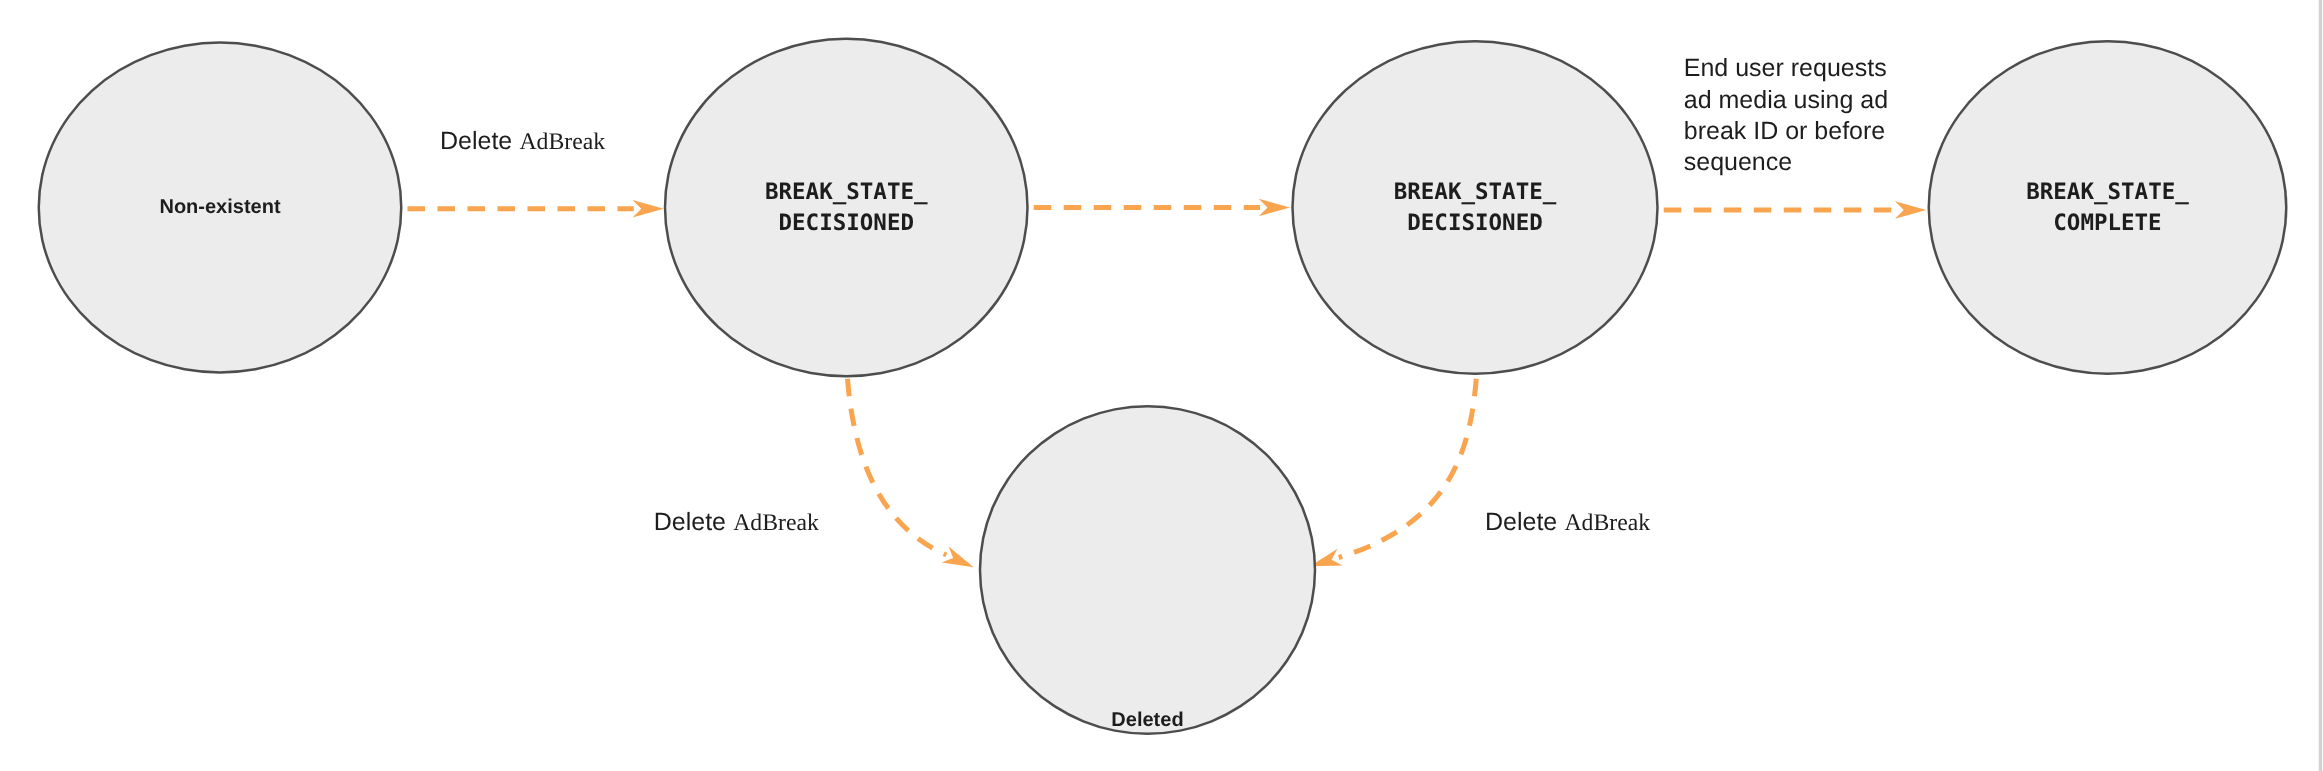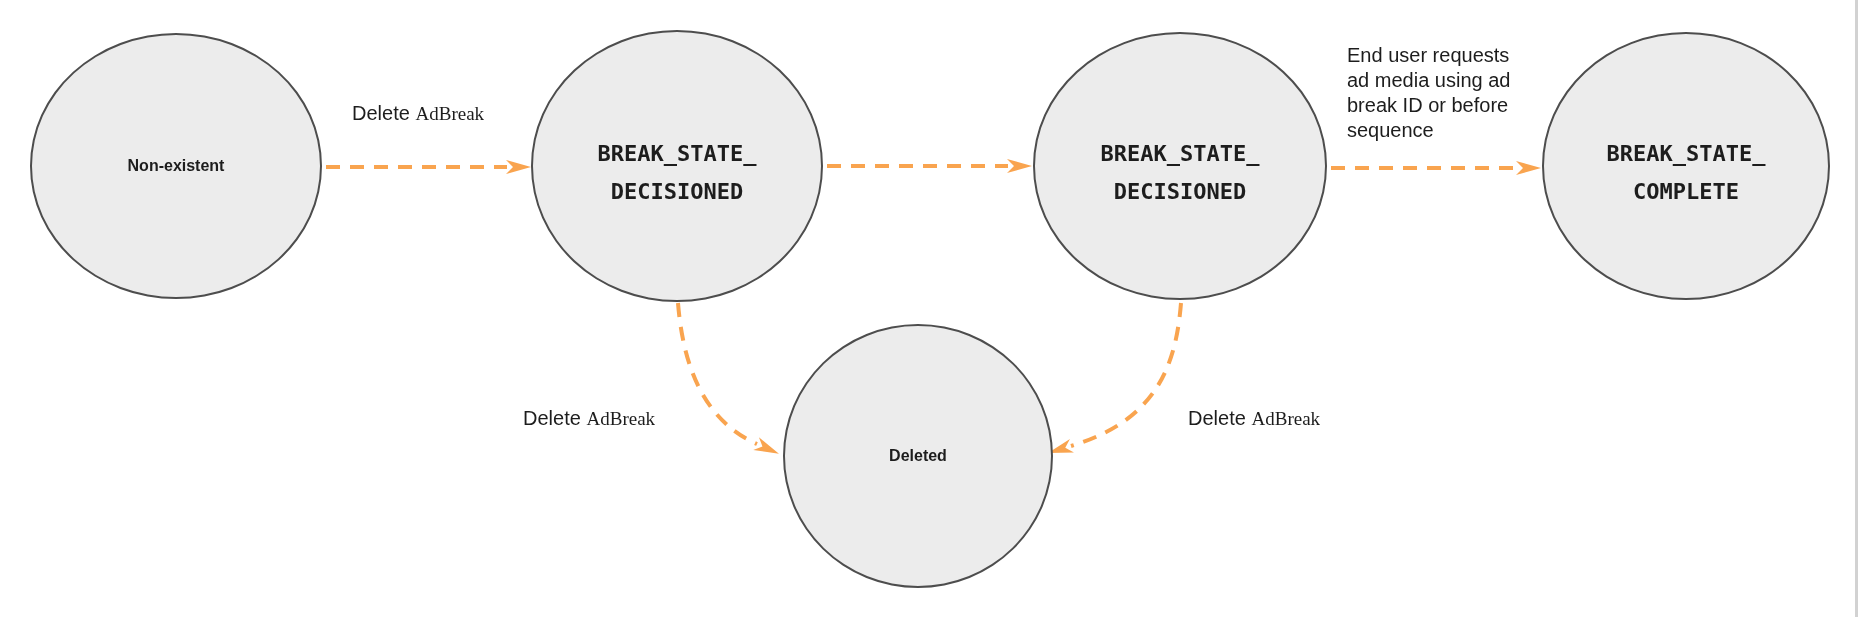--- a/index.html
+++ b/index.html
@@ -31,25 +31,24 @@
   }
   .node-label-sans{
     font-family:"Liberation Sans", sans-serif;
     font-weight:700;
     font-size:16px;
     color:var(--label-text,#1D1D1D);
   }
   .node-label-mono{
     font-family:"DejaVu Sans Mono", monospace;
     font-weight:700;
-    font-size:22px;
+    font-size:18px;
     line-height:25px;
     color:var(--label-text,#1D1D1D);
     white-space:nowrap;
-    margin-top:13px;
   }
   .edge-label{
     position:absolute;
     font-size:20px;
     line-height:25px;
     color:var(--label-text,#1D1D1D);
     white-space:nowrap;
   }
   .mono{
     font-family:"DejaVu Sans Mono", monospace;
@@ -93,21 +92,21 @@
   <div class="node" style="left:1033px;top:32px;width:294px;height:268px;">
     <span class="node-label-mono">BREAK_STATE_</span>
     <span class="node-label-mono">DECISIONED</span>
   </div>
 
   <div class="node" style="left:1542px;top:32px;width:288px;height:268px;">
     <span class="node-label-mono">BREAK_STATE_</span>
     <span class="node-label-mono">COMPLETE</span>
   </div>
 
-  <div class="node" style="left:783px;top:324px;width:270px;height:264px;">
+  <div class="node" style="left:783px;top:324px;width:270px;height:264px;justify-content:flex-end;">
     <span class="node-label-sans">Deleted</span>
   </div>
 
   <div class="edge-label" style="left:352px;top:101px;">
     <span>Delete</span><span class="mono gap">AdBreak</span>
   </div>
 
 
   <div class="edge-label" style="left:1347px;top:43px;">
     <div>End user requests</div>

